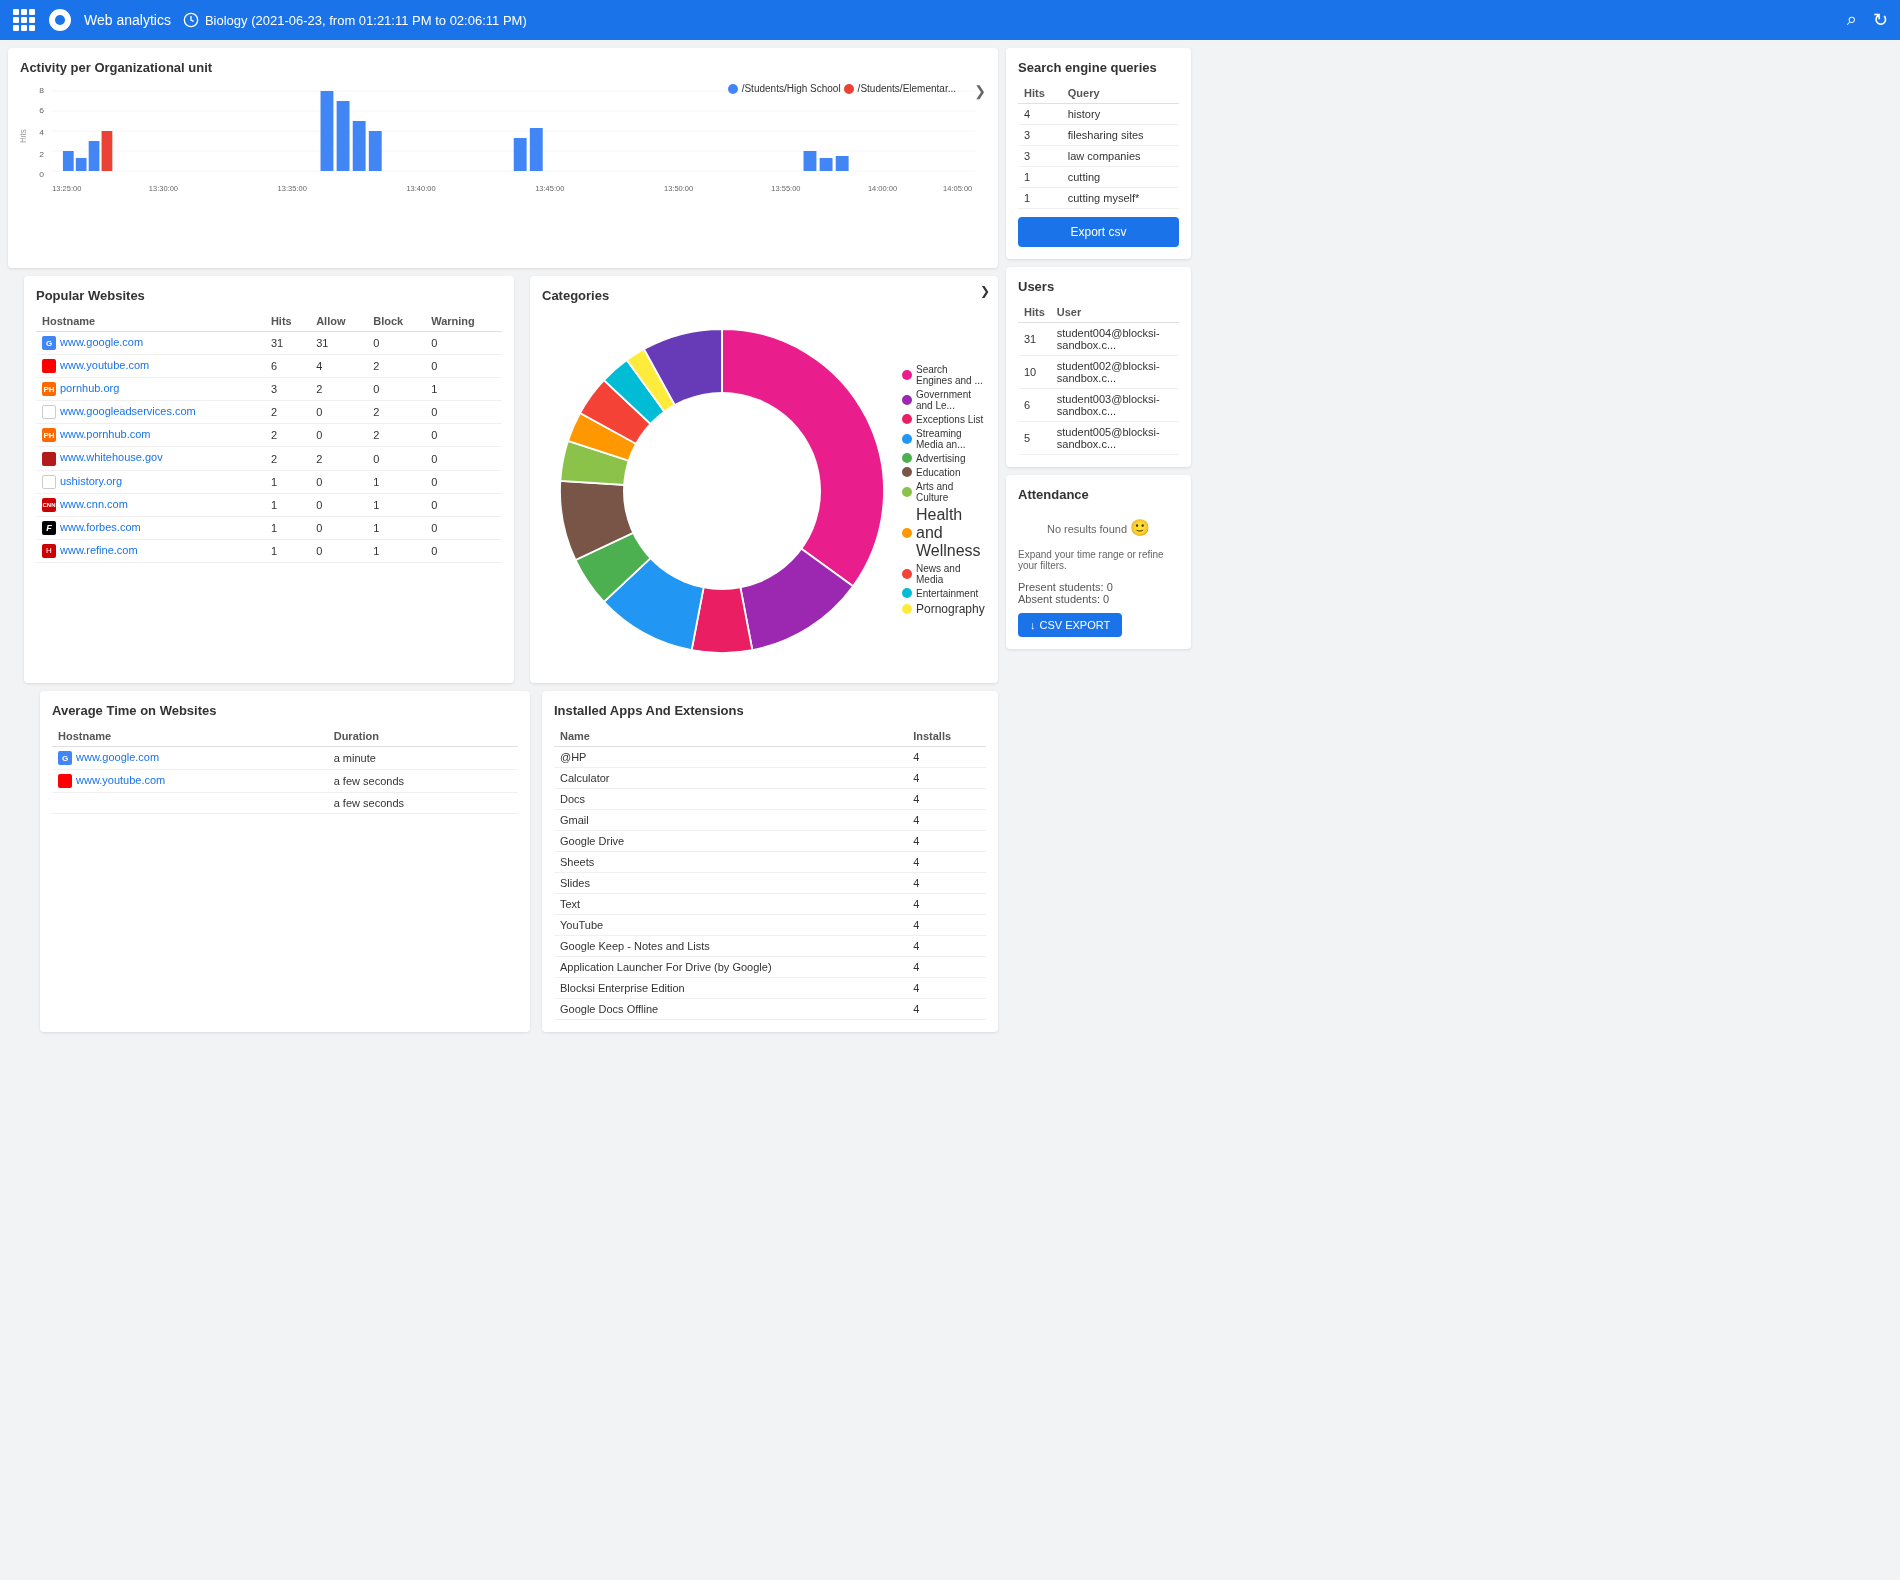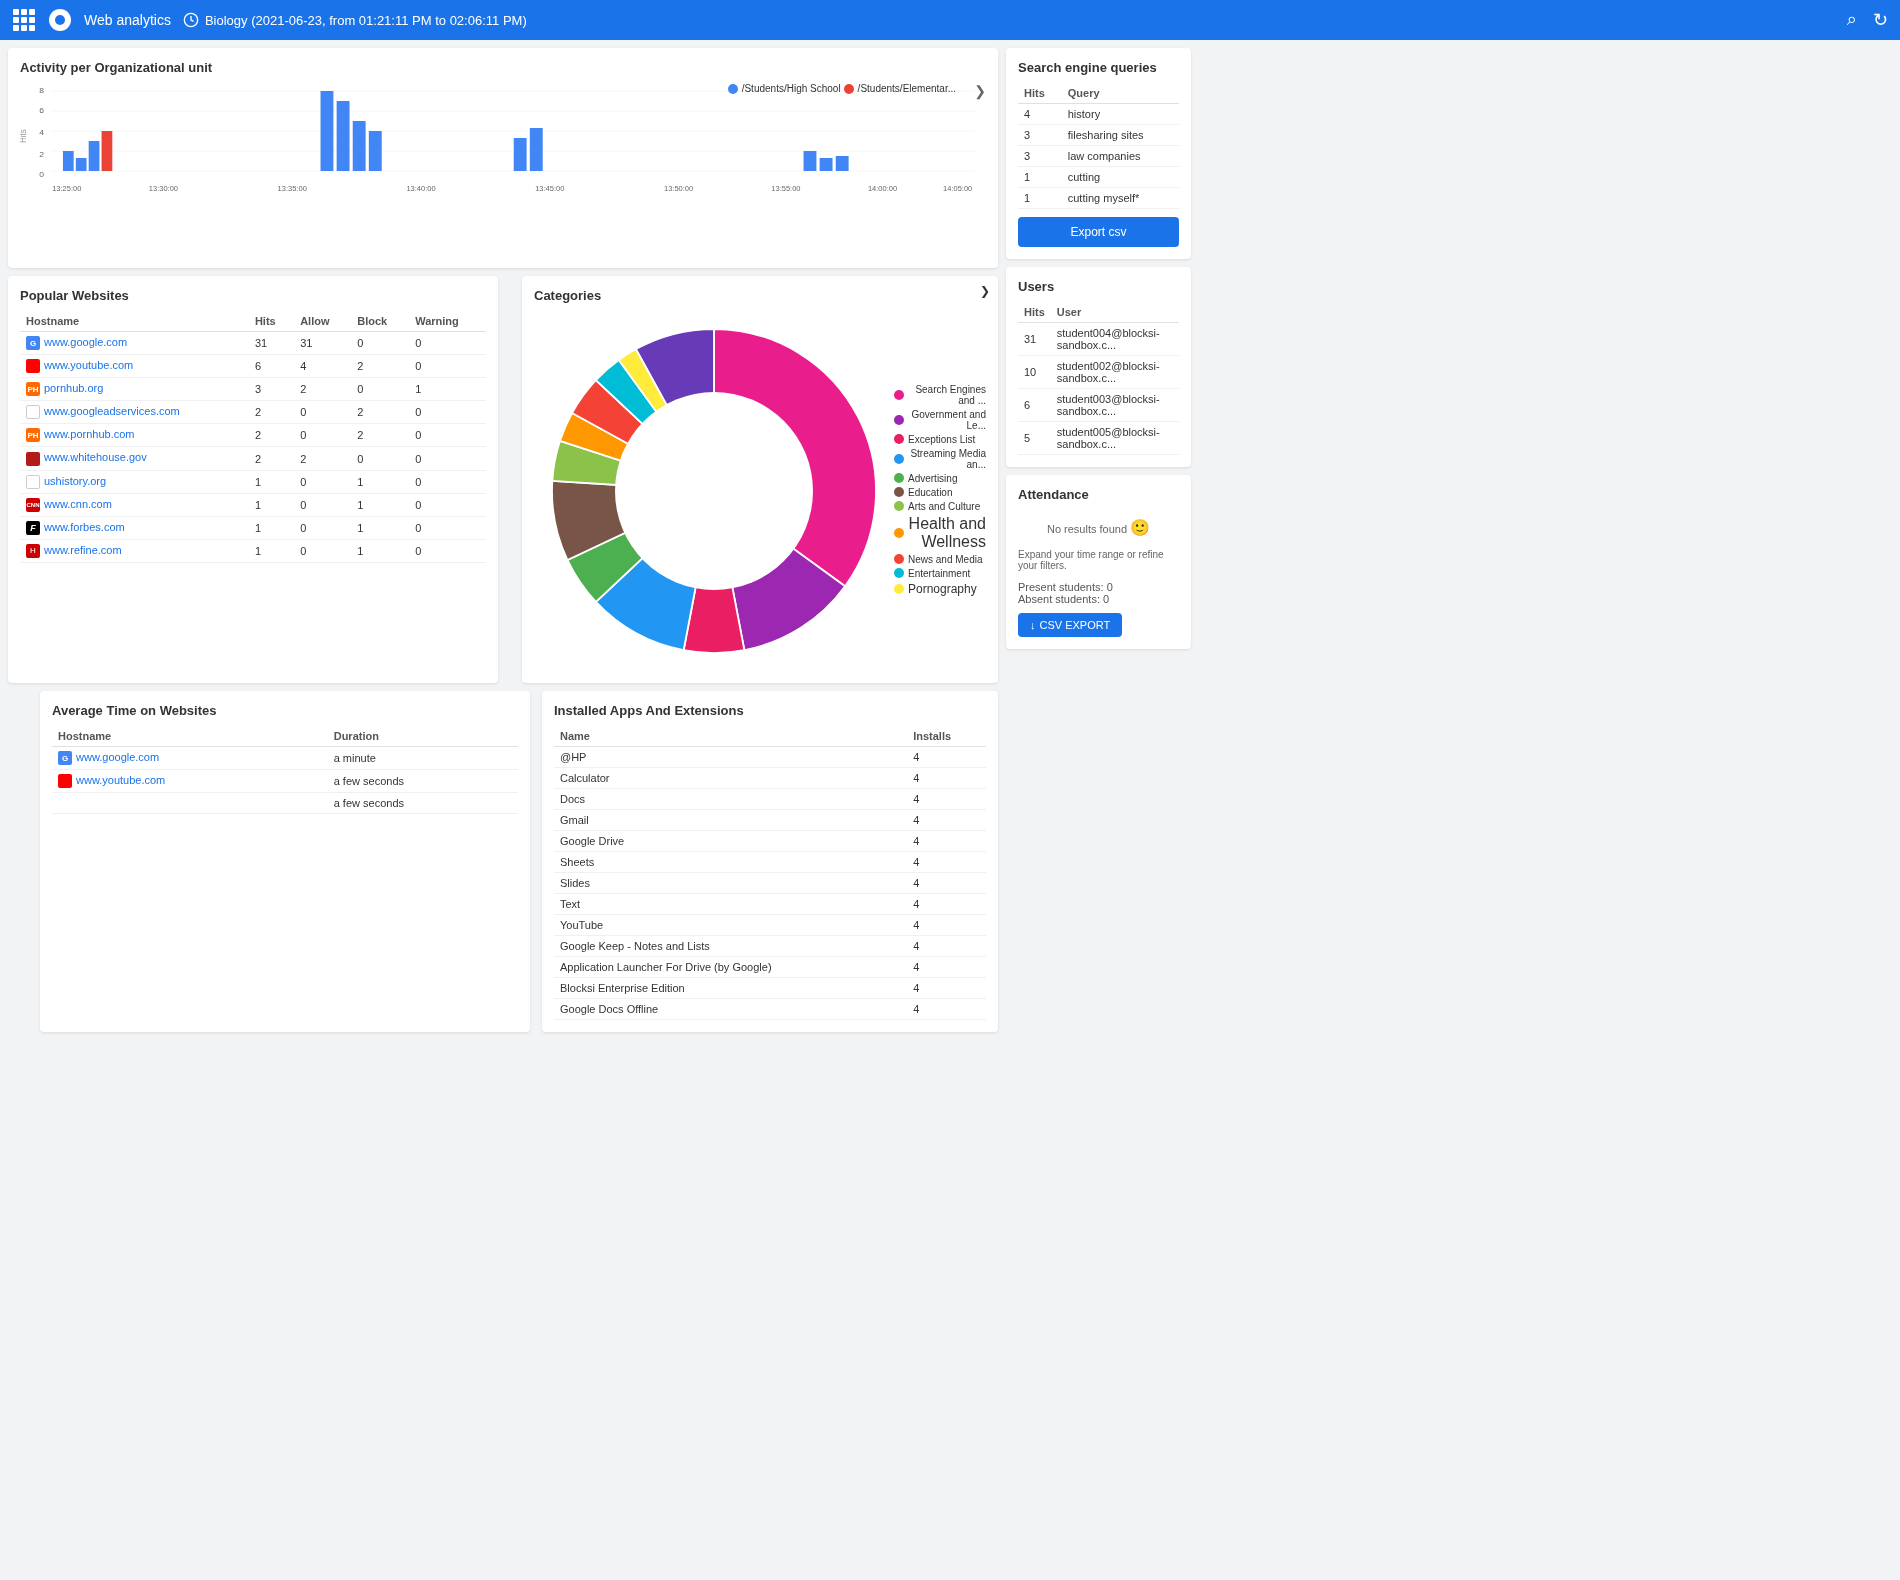--- a/index.html
+++ b/index.html
@@ -32,42 +32,42 @@
     .chart-area { position: relative; height: 165px; }
     .chart-legend { position: absolute; top: 0; right: 30px; display: flex; flex-direction: row; gap: 3px; font-size: 10px; }
     .legend-item { display: flex; align-items: center; gap: 4px; }
     .legend-dot { width: 10px; height: 10px; border-radius: 50%; }
     .chart-expand { position: absolute; top: 0; right: 0; font-size: 14px; cursor: pointer; color: #666; }
 
     
     .bar-chart-svg { width: 100%; height: 150px; }
 
     
-    .middle-row { display: flex; gap: 24px; }
+    .middle-row { display: flex; gap: 16px; margin-left: 16px; }
     .popular-card { flex: 0 0 490px; }
     .categories-card { flex: 1; }
 
     
     table { width: 100%; border-collapse: collapse; font-size: 11px; }
     th { text-align: left; padding: 4px 6px; border-bottom: 1px solid #e0e0e0; font-weight: 600; color: #555; font-size: 11px; }
     td { padding: 4px 6px; border-bottom: 1px solid #f0f0f0; }
     .link { color: #1a73e8; text-decoration: none; cursor: pointer; }
     .favicon { width: 14px; height: 14px; display: inline-block; border-radius: 2px; margin-right: 4px; vertical-align: middle; }
     .favicon-g { background: #4285f4; color: white; font-size: 8px; font-weight: bold; display:inline-flex; align-items:center; justify-content:center; }
     .favicon-y { background: #ff0000; }
     .favicon-p { background: #ff6900; }
     .favicon-u { background: white; border: 1px solid #ccc; }
     .favicon-cnn { background: #cc0000; }
     .favicon-f { background: #000; color: white; font-size: 9px; font-weight: bold; display:inline-flex; align-items:center; justify-content:center; font-style:italic; }
     .favicon-h { background: #cc0000; color: white; font-size: 8px; display:inline-flex; align-items:center; justify-content:center; }
 
     
     .pie-container { display: flex; align-items: center; }
     .pie-svg { flex: 0 0 360px; height: 360px; }
-    .pie-legend { flex: 1; font-size: 10px; text-align: right; }
+    .pie-legend { flex: 1; font-size: 10px; }
     .pie-expand { position:absolute; top:8px; right:8px; cursor:pointer; }
     .categories-card { position: relative; }
 
     
     .avg-time-card { }
 
     
     .apps-card { }
 
     

